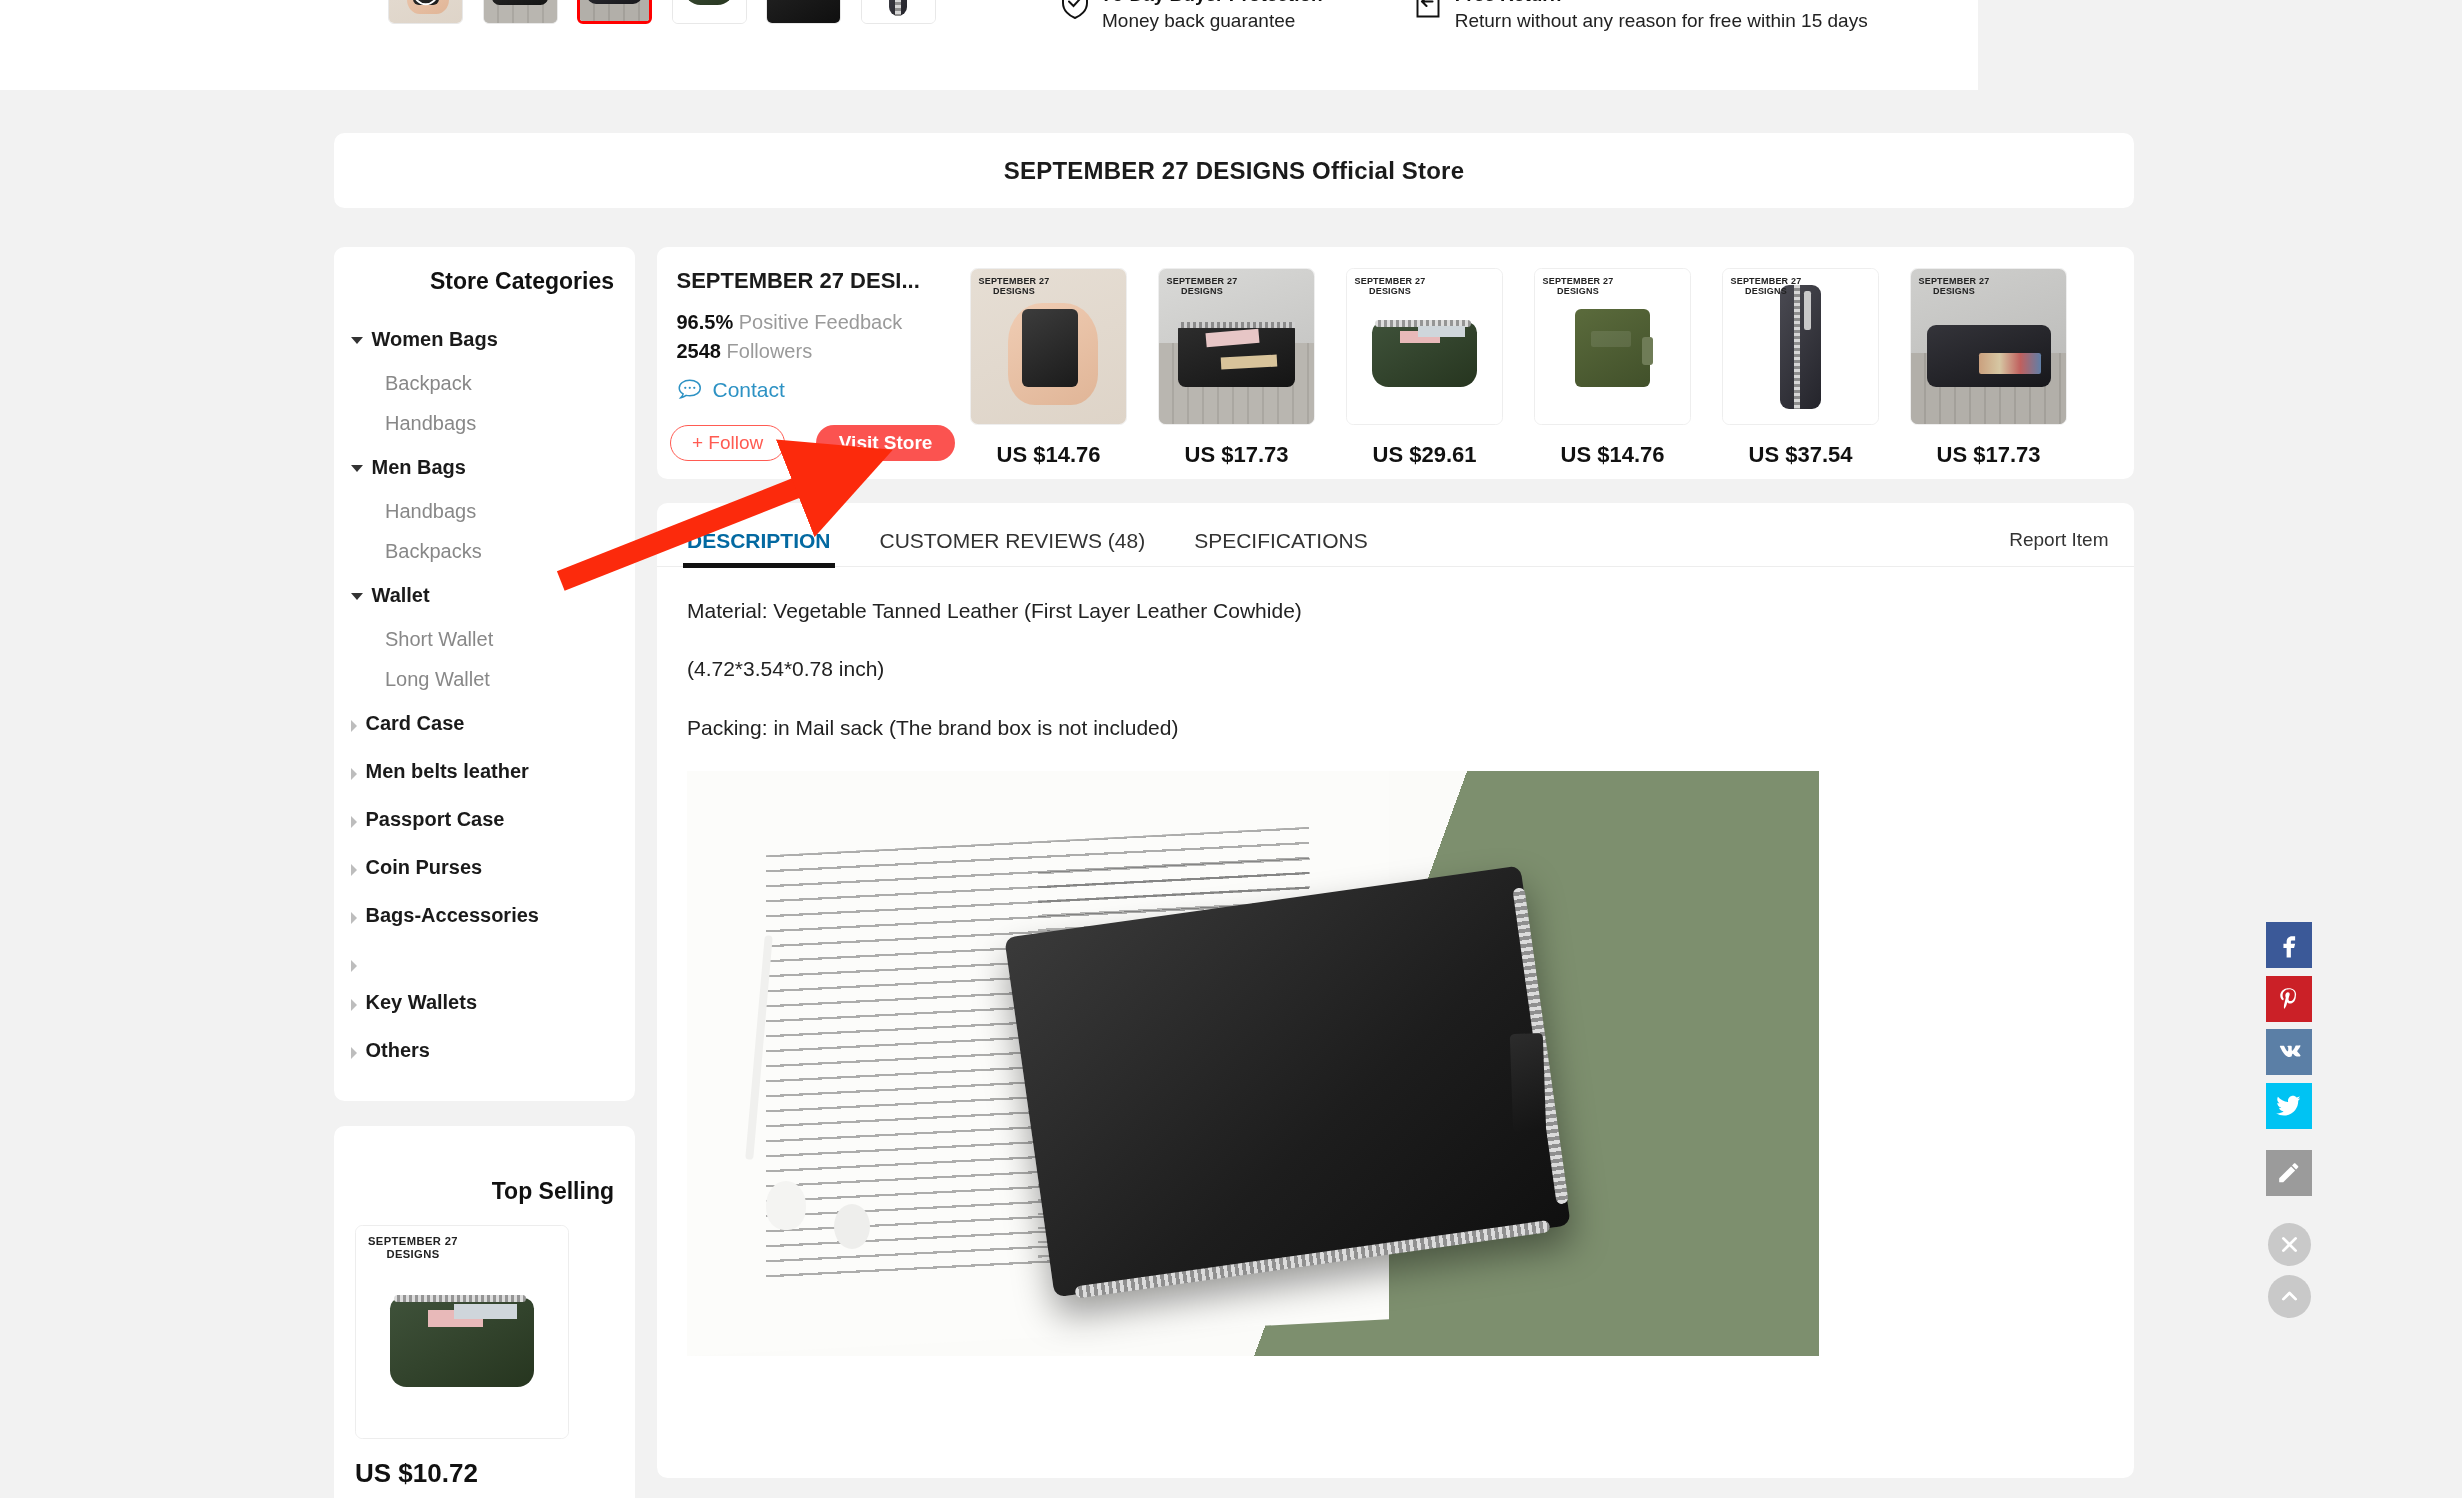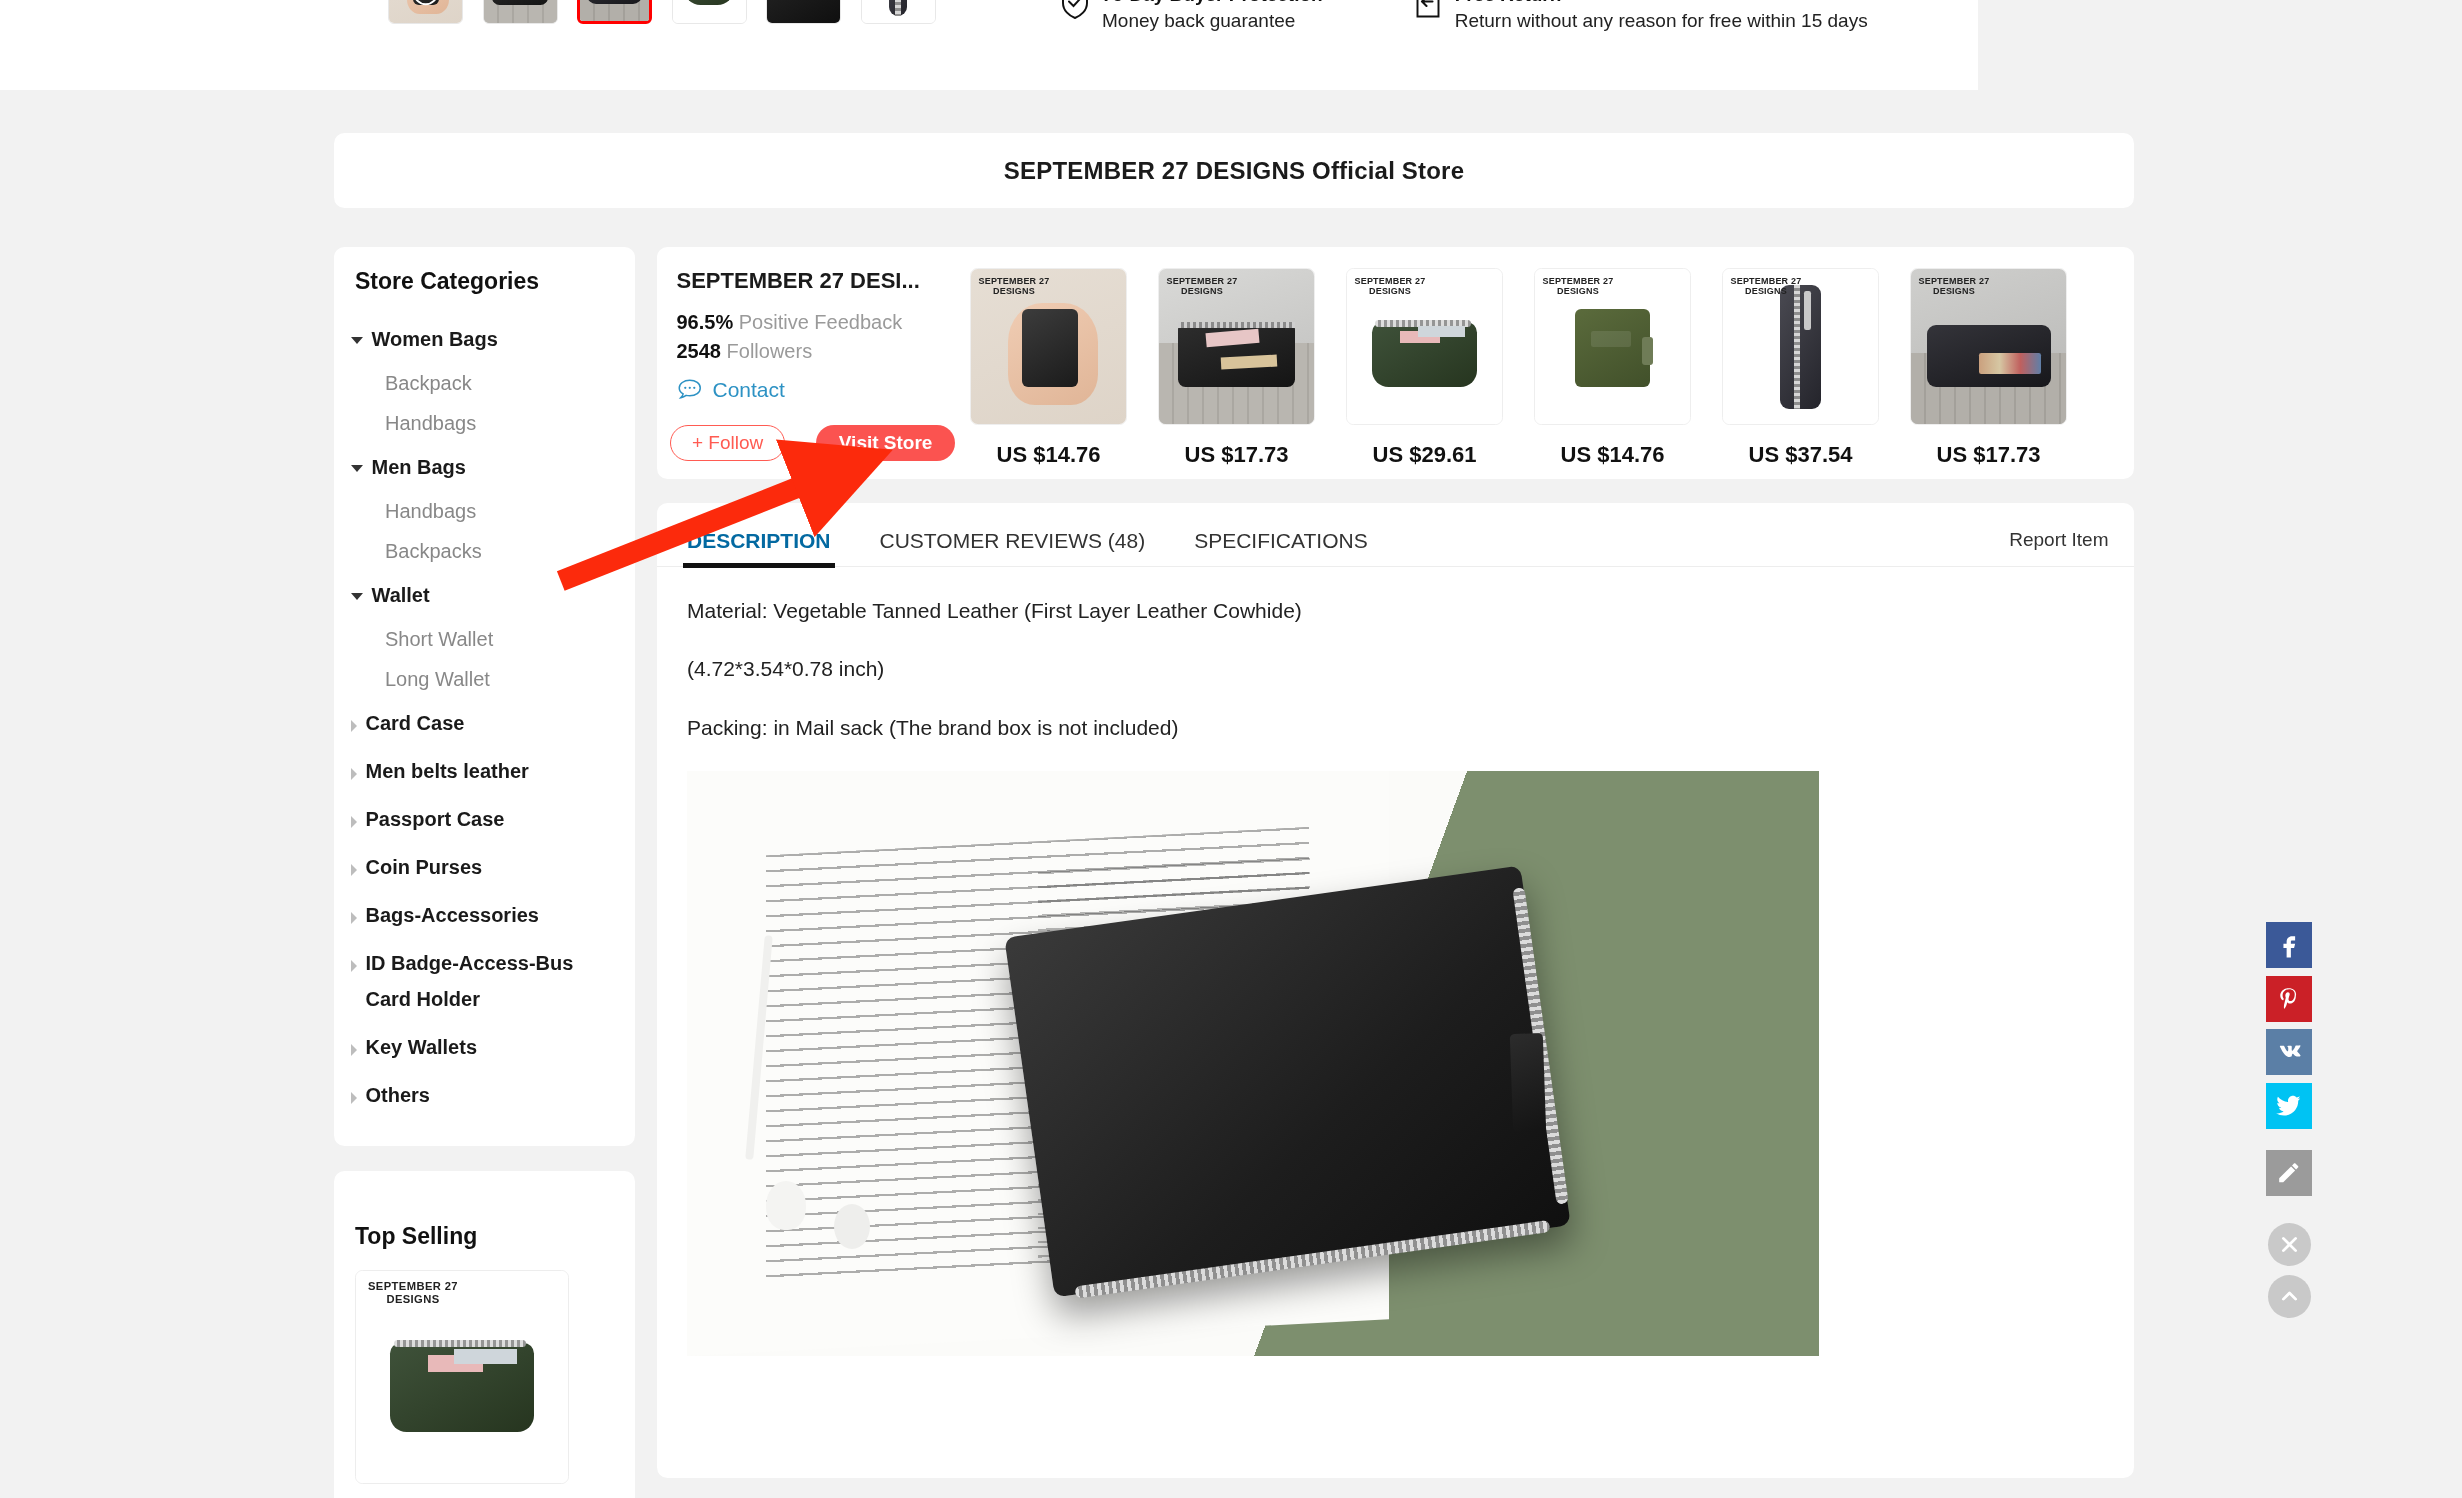--- a/index.html
+++ b/index.html
@@ -44,21 +44,21 @@
     position: absolute; left: 334px; top: 133px; width: 1800px; height: 75px;
     background: #fff; border-radius: 10.5px;
     display: flex; align-items: center; justify-content: center;
   }
   .store-banner-title { font-size: 24px; font-weight: bold; color: #1b1b1b; letter-spacing: 0.2px; }
 
   
   .sidebar { position: absolute; left: 334px; top: 247px; width: 301px; }
   .panel { background: #fff; border-radius: 10.5px; }
   .cat-panel { padding: 21px 0 27px 0; }
-  .panel-title { font-size: 23px; font-weight: bold; color: #111; padding: 0 21px 19.5px 21px; }
+  .panel-title { font-size: 23px; font-weight: bold; color: #111; padding: 0 21px 19.5px 21px; text-align: right; }
 
   .cat-row {
     display: flex; align-items: flex-start; gap: 7.5px;
     padding: 6px 21px 6px 16.5px; cursor: pointer;
   }
   .cat-label { font-size: 20px; font-weight: bold; color: #1a1a1a; line-height: 36px; }
   .cat-row.collapsed .cat-label { font-weight: bold; }
   .caret { width: 15px; flex: none; margin-top: 14.2px; }
   .caret.open { border-left: 6.7px solid transparent; border-right: 6.7px solid transparent;
     border-top: 7.5px solid #333; width: 0; height: 0; margin-top: 16.5px; margin-right: 1.5px; }
@@ -335,21 +335,20 @@
           <div class="cat-row collapsed">
             <div class="caret closed"></div>
             <div class="cat-label">Coin Purses</div>
           </div>
           <div class="cat-row collapsed">
             <div class="caret closed"></div>
             <div class="cat-label">Bags-Accessories</div>
           </div>
           <div class="cat-row collapsed">
             <div class="caret closed"></div>
-            <div class="cat-label">ID Badge-Access-Bus Card Holder</div>
           </div>
           <div class="cat-row collapsed">
             <div class="caret closed"></div>
             <div class="cat-label">Key Wallets</div>
           </div>
           <div class="cat-row collapsed">
             <div class="caret closed"></div>
             <div class="cat-label">Others</div>
           </div>
         </div>

